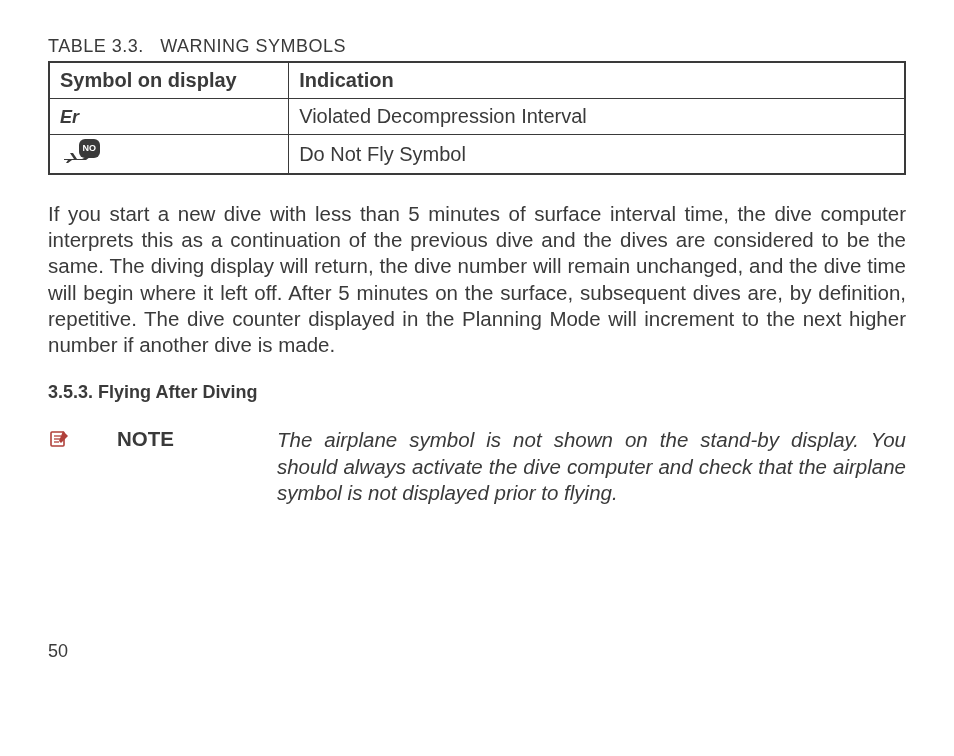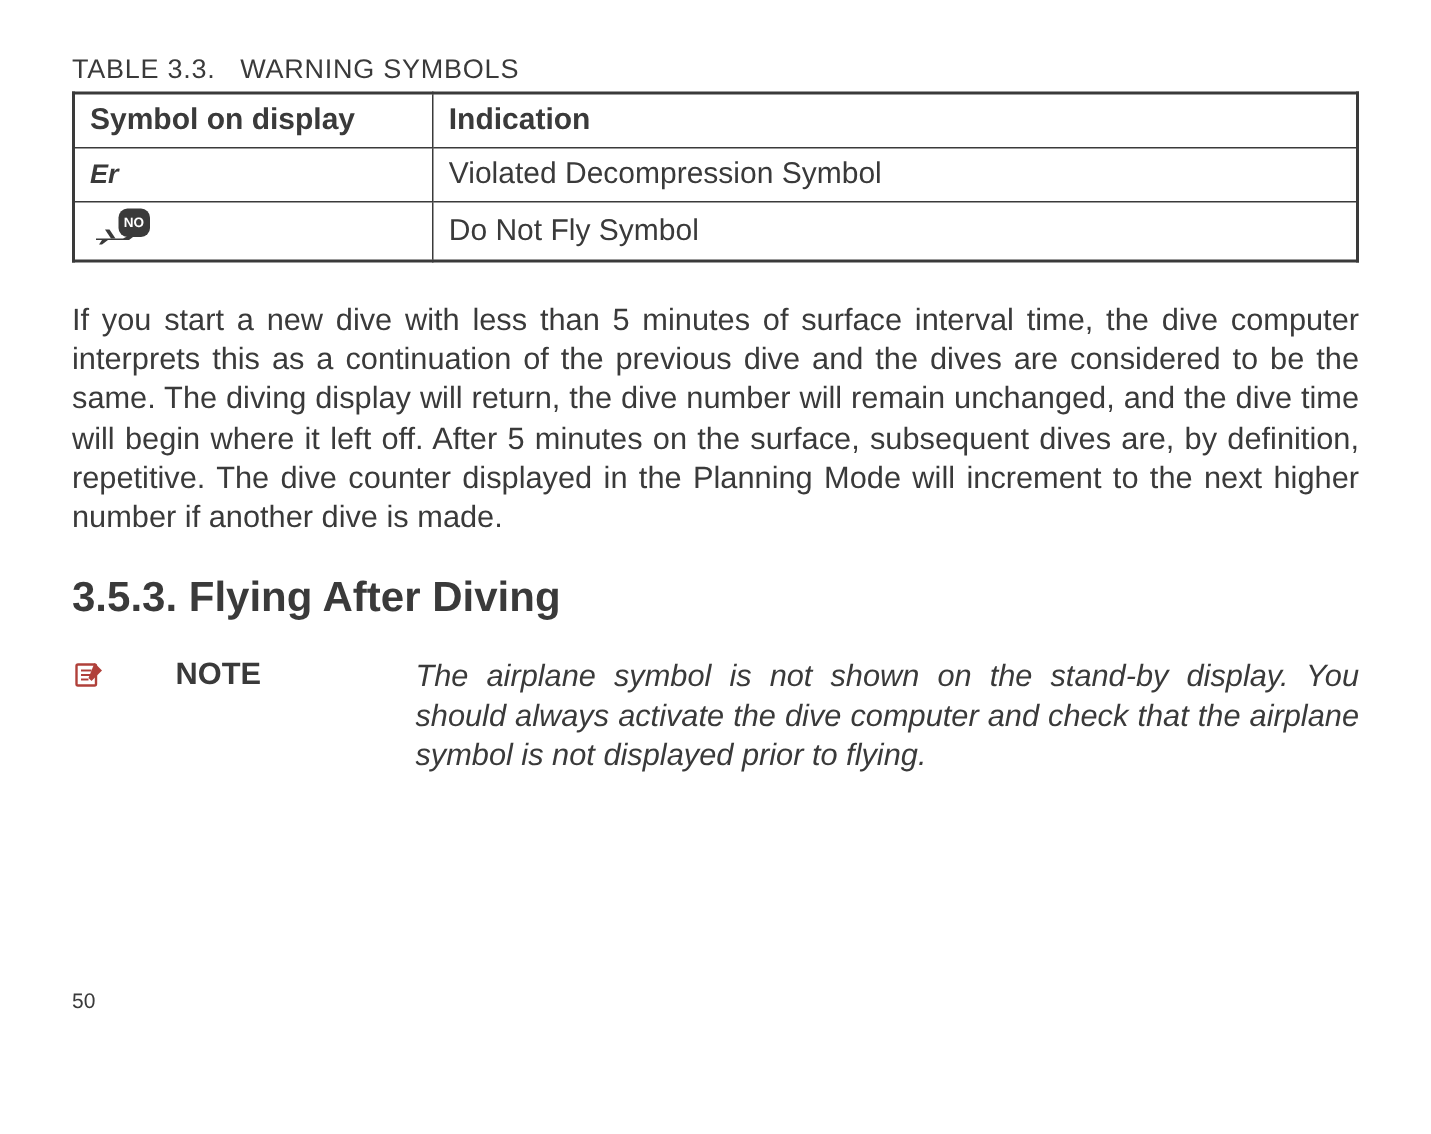--- a/index.html
+++ b/index.html
@@ -70,21 +70,21 @@
     bottom: 2px;
   }
   .body-text {
     font-size: 20.5px;
     line-height: 1.28;
     text-align: justify;
     margin-top: 26px;
   }
   .section-head {
     font-weight: bold;
-    font-size: 28px;
+    font-size: 18px;
     margin-top: 24px;
   }
   .sec-body {
     font-size: 20.5px;
     line-height: 1.28;
     text-align: justify;
   }
   .note-row {
     display: flex;
     align-items: flex-start;
@@ -106,22 +106,22 @@
   }
   .note-text {
     flex: 1 1 auto;
     font-style: italic;
     text-align: justify;
     line-height: 1.28;
   }
   .page-number {
     position: absolute;
     left: 48px;
-    bottom: 28px;
-    font-size: 14px;
+    bottom: 41px;
+    font-size: 18px;
     text-align: right;
   }
 </style>
 </head>
 <body>
 
 <div class="page">
 
   <div class="table-caption">
     <span>TABLE 3.3.</span>&nbsp;&nbsp;&nbsp;<span>WARNING SYMBOLS</span>
@@ -134,21 +134,21 @@
     </colgroup>
     <tbody>
         <tr>
       <th>Symbol on display</th>
       <th>Indication</th>
     </tr>
     <tr>
       <td class="sym-cell">
         <span class="er">Er</span>
       </td>
-      <td>Violated Decompression Symbol</td>
+      <td>Violated Decompression Interval</td>
     </tr>
     <tr>
       <td class="sym-cell">
         <span class="nofly">
           <span class="bubble">NO</span>
           <svg width="30" height="14" viewBox="0 0 30 14">
             <path d="M2 8 L20 8 L26 5 L28 6 L24 9 L10 9 L6 12 L4 12 L6 9 L2 9 Z" fill="#3a3a3a"></path>
             <path d="M12 8 L8 2 L11 2 L15 8 Z" fill="#3a3a3a"></path>
           </svg>
         </span>

